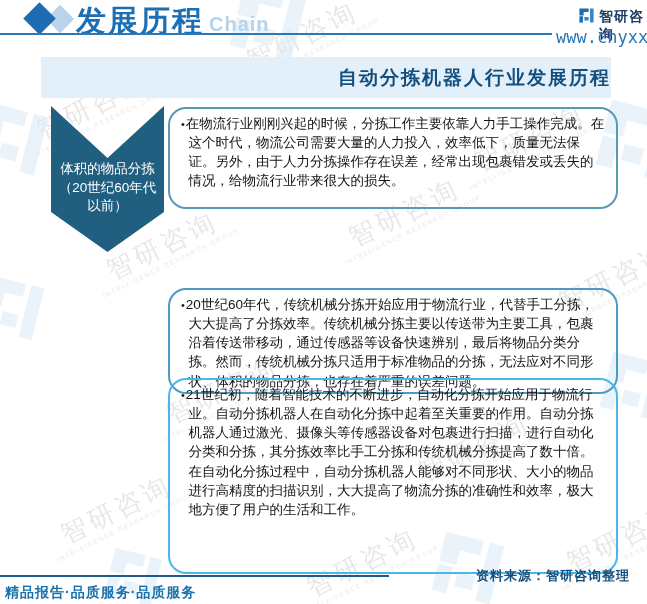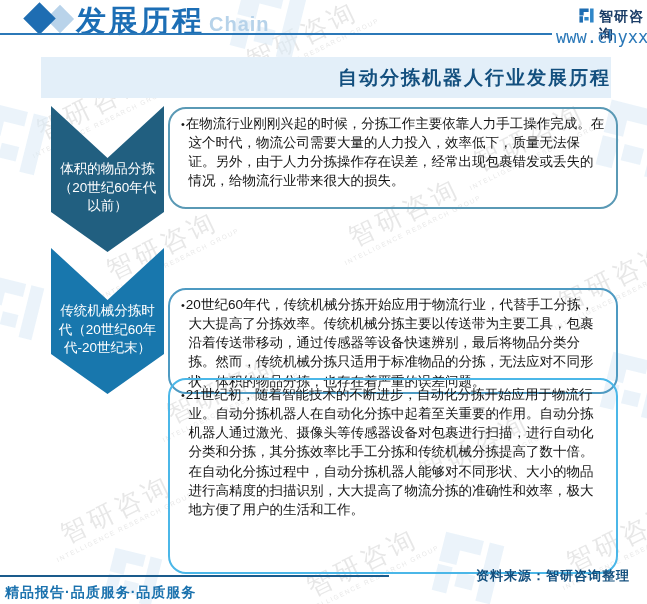--- a/index.html
+++ b/index.html
@@ -163,26 +163,20 @@
   <div class="chevron" id="chev1">
     <svg width="113" height="146" viewBox="0 0 113 146">
       <polygon points="0,0 56.5,52 113,0 113,106 56.5,146 0,106" fill="#215f80"></polygon>
     </svg>
     <div class="chev-label">体积的物品分拣（20世纪60年代以前）</div>
   </div>
   <div class="desc-box" id="box1" style="border-color: rgb(90, 153, 181);">
     <div class="desc-text">在物流行业刚刚兴起的时候，分拣工作主要依靠人力手工操作完成。在这个时代，物流公司需要大量的人力投入，效率低下，质量无法保证。另外，由于人力分拣操作存在误差，经常出现包裹错发或丢失的情况，给物流行业带来很大的损失。</div>
   </div>
 
-  <div class="chevron" id="chev2">
-    <svg width="113" height="146" viewBox="0 0 113 146">
-      <polygon points="0,0 56.5,52 113,0 113,106 56.5,146 0,106" fill="#1877ad"></polygon>
-    </svg>
-    <div class="chev-label">传统机械分拣时代（20世纪60年代-20世纪末）</div>
-  </div>
   <div class="desc-box" id="box2" style="border-color: rgb(78, 154, 194);">
     <div class="desc-text">20世纪60年代，传统机械分拣开始应用于物流行业，代替手工分拣，大大提高了分拣效率。传统机械分拣主要以传送带为主要工具，包裹沿着传送带移动，通过传感器等设备快速辨别，最后将物品分类分拣。然而，传统机械分拣只适用于标准物品的分拣，无法应对不同形状、体积的物品分拣，也存在着严重的误差问题。</div>
   </div>
 
   <div class="desc-box" id="box3" style="border-color: rgb(75, 183, 232);">
     <div class="desc-text">21世纪初，随着智能技术的不断进步，自动化分拣开始应用于物流行业。自动分拣机器人在自动化分拣中起着至关重要的作用。自动分拣机器人通过激光、摄像头等传感器设备对包裹进行扫描，进行自动化分类和分拣，其分拣效率比手工分拣和传统机械分拣提高了数十倍。在自动化分拣过程中，自动分拣机器人能够对不同形状、大小的物品进行高精度的扫描识别，大大提高了物流分拣的准确性和效率，极大地方便了用户的生活和工作。</div>
   </div>
 
   <div class="footer-line"></div>
   <div class="src-text">资料来源：智研咨询整理</div>

